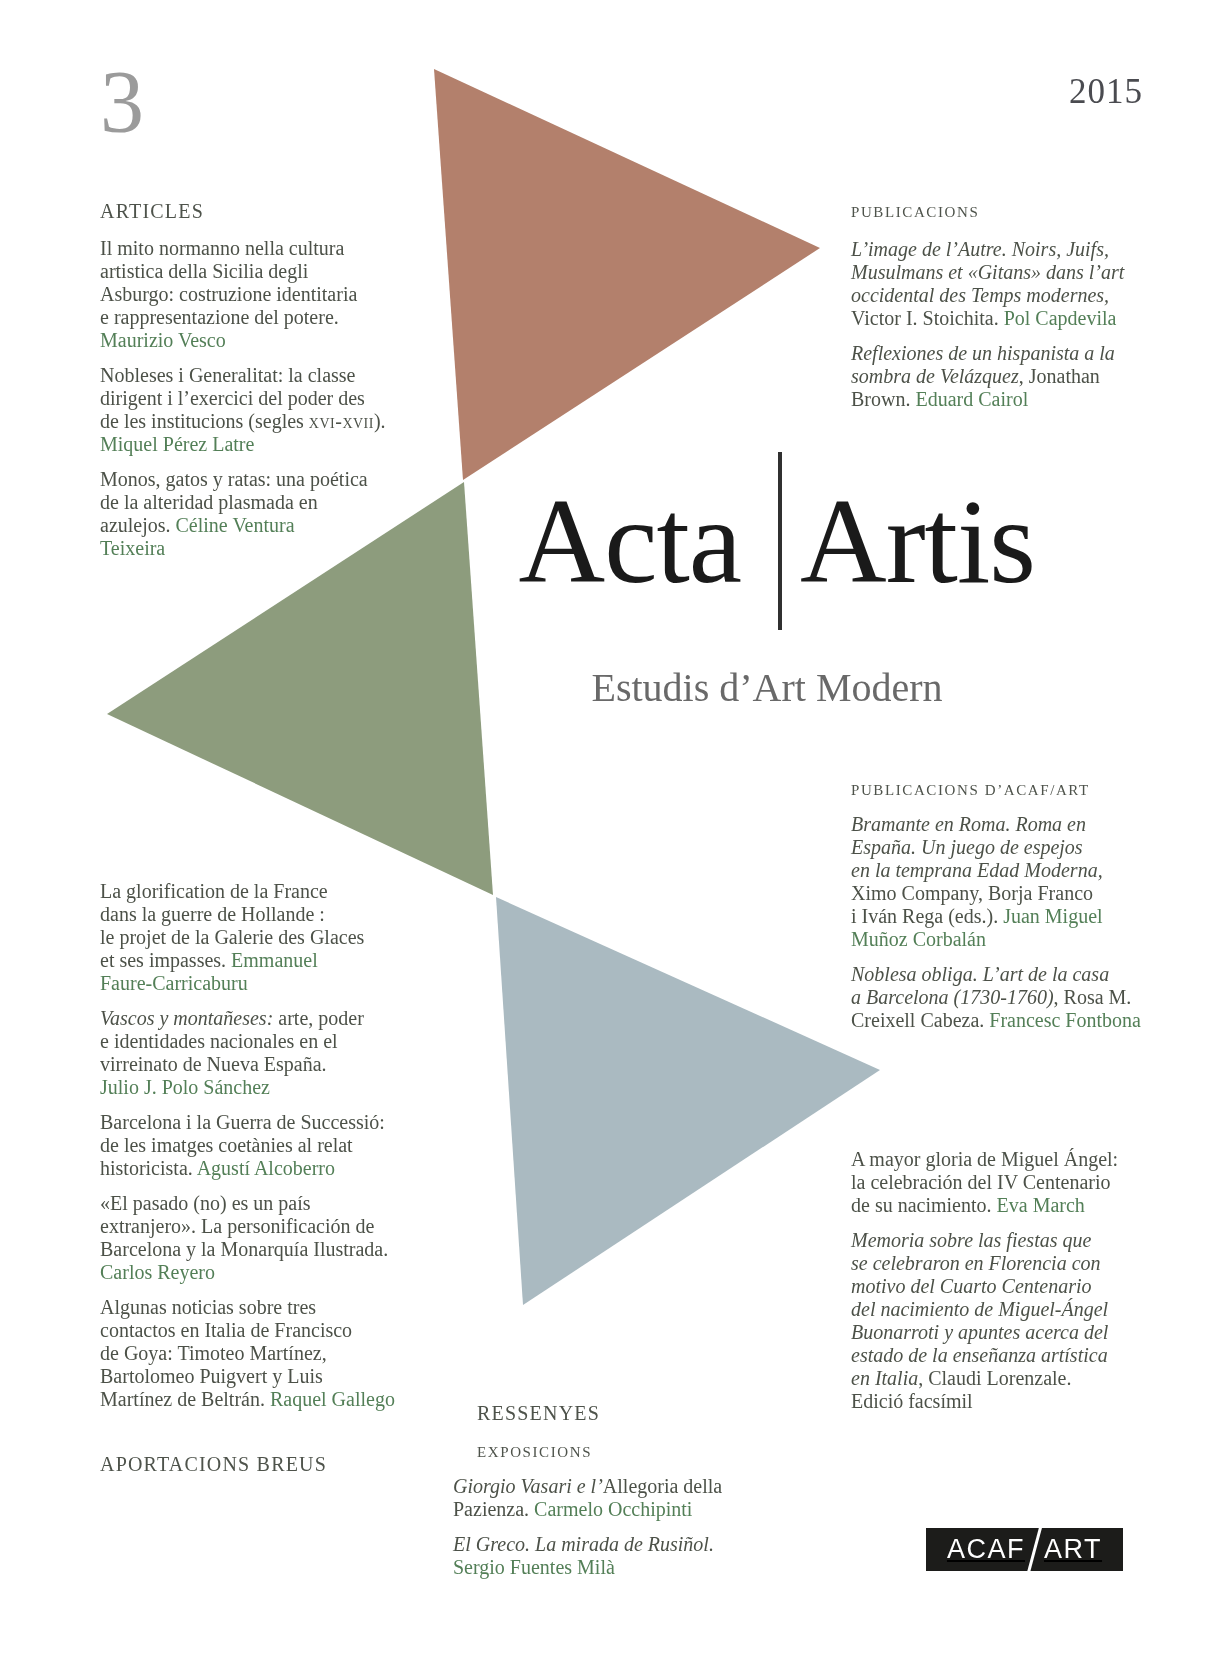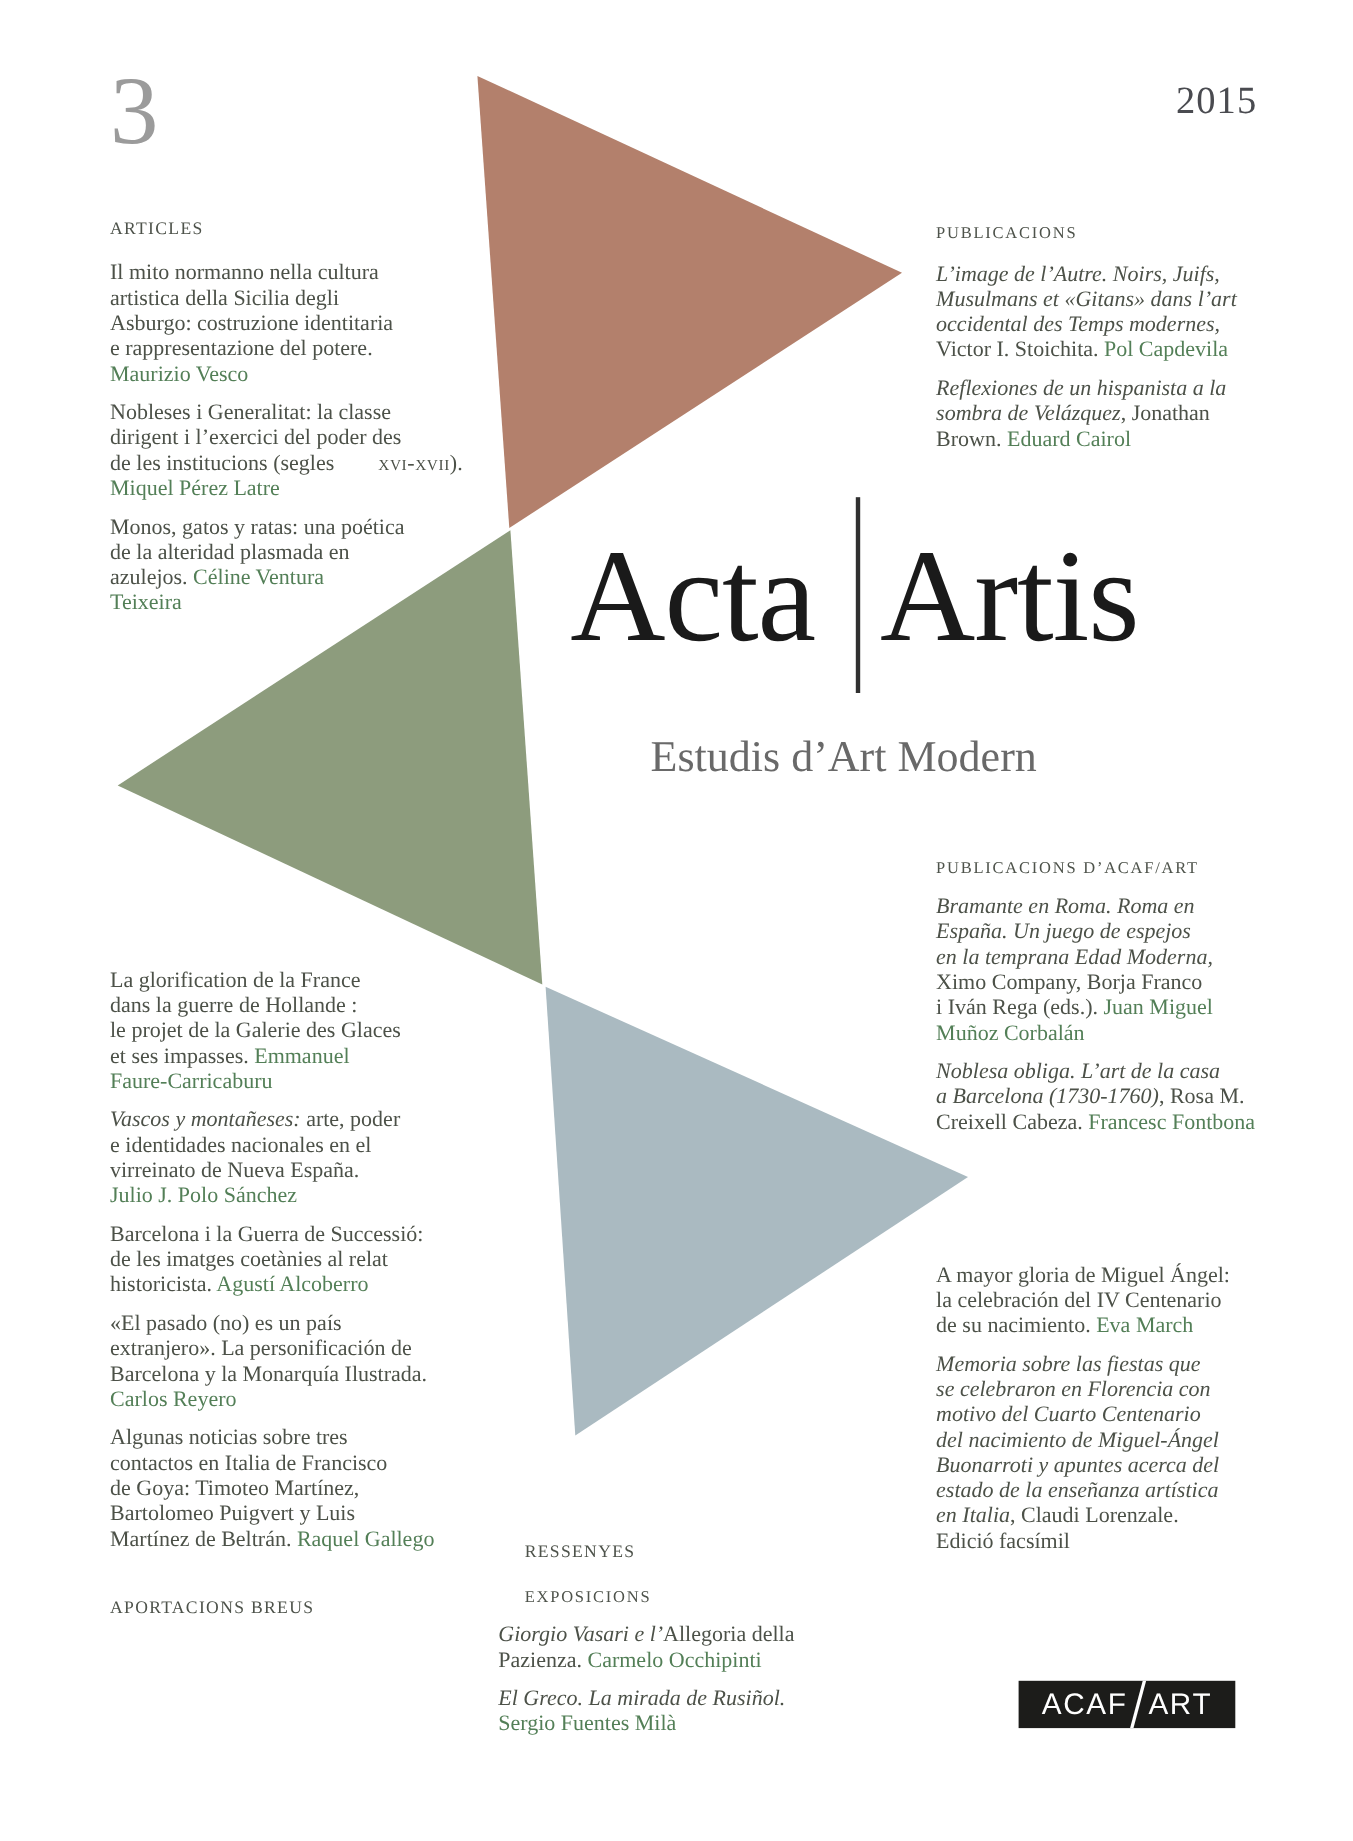--- a/index.html
+++ b/index.html
@@ -19,40 +19,40 @@
     font-size: 88px; line-height: 1;
     color: var(--issue_number, #9b9b9b);
   }
   #year {
     right: 87px; top: 74px;
     font-size: 35px; line-height: 1; letter-spacing: 1px;
     color: var(--year_text, #4a4b50);
   }
 
   .head-lg {
-    font-size: 16px; line-height: 1; letter-spacing: 1.2px;
+    font-size: 20px; line-height: 1; letter-spacing: 1.2px;
     color: var(--heading_text, #4e534b);
   }
   .head-sm {
     font-size: 15px; line-height: 1; letter-spacing: 1.6px;
     color: var(--heading_text, #4e534b);
   }
 
   .group { width: 380px; }
   .entry {
     margin: 0 0 12px 0;
     font-size: 20px; line-height: 23px;
     white-space: pre-line;
     color: var(--body_text, #4c5148);
   }
   .entry:last-child { margin-bottom: 0; }
   .seg-r { font-style: normal; }
   .seg-i { font-style: italic; }
   .seg-a { color: var(--author_name, #537f57); font-style: normal; }
-  .seg-sc { font-variant: small-caps; letter-spacing: 0.5px; margin-left: 35px; }
+  .seg-sc { font-variant: small-caps; letter-spacing: 0.5px; }
 
   #articles-heading     { left: 100px; top: 201px; }
   #articles-group       { left: 100px; top: 237px; }
   #left2-group          { left: 100px; top: 880px; }
   #aportacions-heading  { left: 100px; top: 1454px; }
   #aportacions-group    { left: 100px; top: 1489px; }
 
   #publicacions-heading { left: 851px; top: 205px; }
   #publicacions-group   { left: 851px; top: 238px; width: 370px; }
   #acaf-pub-heading     { left: 851px; top: 783px; }
@@ -78,20 +78,21 @@
     left: 480px; top: 668px; width: 574px; text-align: center;
     font-size: 40px; line-height: 1;
     color: var(--subtitle_text, #696969);
   }
 
   #logo {
     left: 926px; top: 1528px; width: 197px; height: 43px;
     background: var(--logo_background, #1c1c1a);
     display: flex; align-items: center; justify-content: center;
     overflow: hidden;
+    text-decoration: underline;
   }
   .logo-text {
     font-family: "Liberation Sans", sans-serif;
     font-size: 27px; letter-spacing: 1.5px;
     color: var(--logo_text, #ffffff);
     line-height: 1;
   }
   #logo-slash {
     width: 3px; height: 48px;
     margin: 0 8px;

